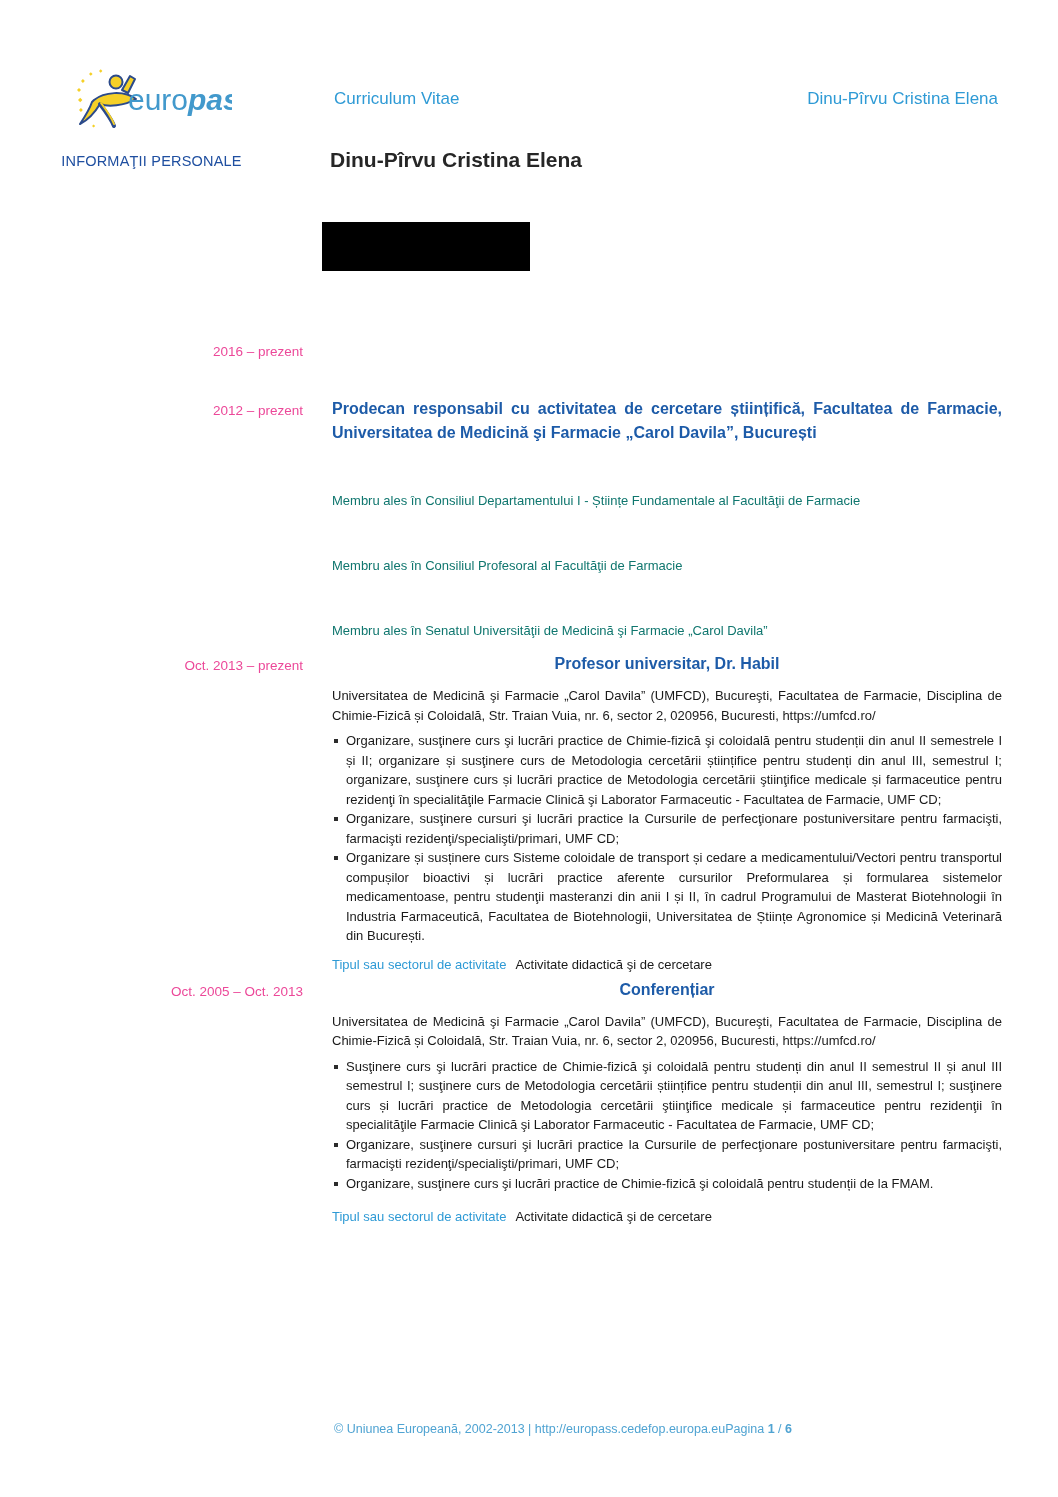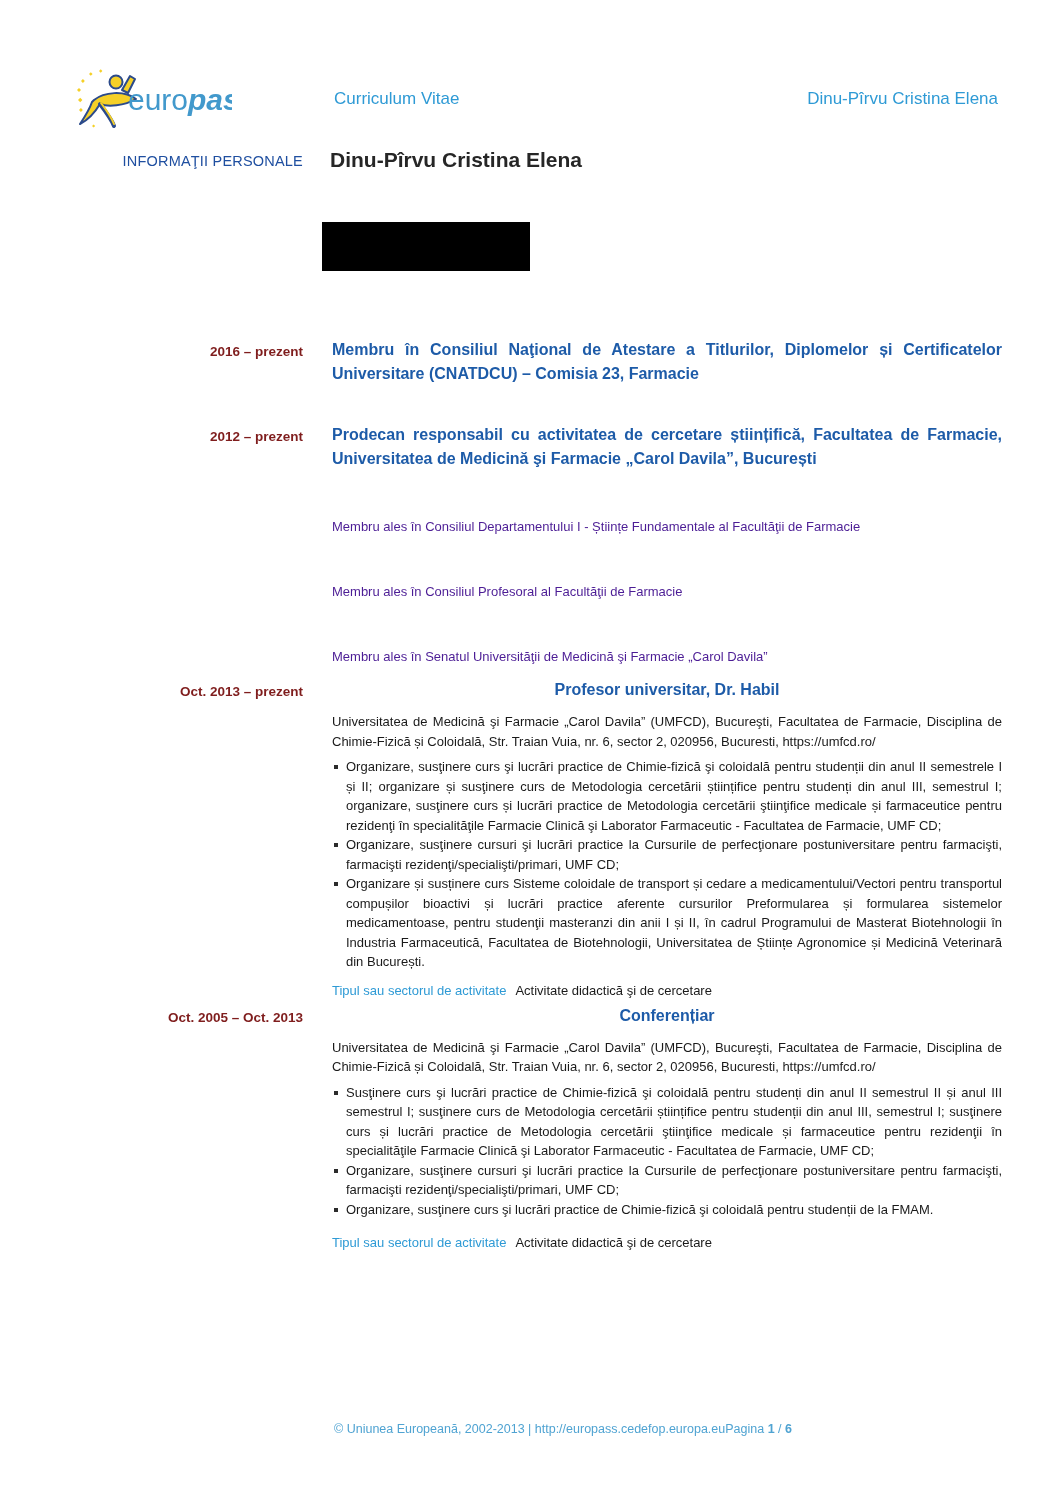--- a/index.html
+++ b/index.html
@@ -9,21 +9,21 @@
     position:relative; width:1058px; height:1497px; margin:0 auto;
     background:#ffffff; overflow:hidden;
     font-family:"Liberation Sans", sans-serif;
   }
   
   .logo { position:absolute; left:70px; top:66px; width:162px; height:66px; }
   .doc-type { position:absolute; left:334px; top:89px; font-size:17px; color:#2E9AD5; }
   .header-name { position:absolute; right:60px; top:89px; font-size:17px; color:#2E9AD5; }
 
   .info-label {
-    position:absolute; left:0; top:153px; width:303px; text-align:right;
+    position:absolute; left:0; top:153px; width:303px; text-align:center;
     font-size:14.5px; color:#1F4FA0; letter-spacing:0.2px;
   }
   .info-name {
     position:absolute; left:330px; top:148px; font-size:21px; font-weight:bold; color:#262626;
   }
   .redacted-block {
     position:absolute; left:322px; top:222px; width:208px; height:49px; background:#000000;
   }
 
   
@@ -33,28 +33,28 @@
     font-size:14.5px; color:#1F3864; letter-spacing:0.2px;
   }
   .section-rule { position:absolute; left:330px; right:56px; top:0; height:16px; }
   .section-rule .rule-line { position:absolute; left:0; right:6px; top:10px; height:2px; background:#2F74B8; }
   .section-rule .rule-square { position:absolute; right:0; top:0; width:14px; height:14px; background:#3D7EBF; }
 
   
   .entries { position:absolute; left:0; top:338px; right:56px; }
   .entry { display:grid; grid-template-columns:303px 1fr; column-gap:29px; }
   .cell-left { text-align:right; padding-top:4px; }
-  .period { font-size:13.5px; font-weight:bold; color:#7f1d1d; white-space:nowrap; }
+  .period { font-size:13.5px; font-weight:normal; color:#ec4899; white-space:nowrap; }
   .entry-title {
     font-size:16px; font-weight:bold; color:#1D5BA8; line-height:24px;
     text-align:justify;
   }
   .entry-title.single { text-align:center; }
   .plain-lines { margin-top:3px; }
-  .plain-line { font-size:13px; line-height:16.8px; color:#4c1d95;margin-top:48px; }
+  .plain-line { font-size:13px; line-height:16.8px; color:#0f766e;margin-top:48px; }
   .org-paragraph {
     margin-top:10px; font-size:13px; line-height:19.5px; text-align:justify; color:#1a1a1a;
   }
   ul.bullets { margin-top:6px; list-style:none; }
   ul.bullets li { display:flex; font-size:13px; line-height:19.5px; color:#1a1a1a; }
   .bullet-marker { flex:0 0 4px; width:4px; height:4px; background:#2b2b2b; margin:8px 8px 0 2px; }
   .bullet-text { flex:1; text-align:justify; }
   .activity-row { margin-top:10px; font-size:13px; line-height:18px; }
   .activity-label { color:#2E9AD5; margin-right:9px; }
   .activity-value { color:#1a1a1a; }
@@ -105,23 +105,20 @@
   <div class="info-label">INFORMAŢII PERSONALE</div>
   <div class="info-name">Dinu-Pîrvu Cristina Elena</div>
   <div class="redacted-block"></div>
 
 
   <div class="entries">
 
     <div class="entry mb-entry1">
       <div class="cell-left">
         <span class="period">2016 – prezent</span>
-      </div>
-      <div class="cell-right">
-        <div class="entry-title">Membru în Consiliul Naţional de Atestare a Titlurilor, Diplomelor și Certificatelor Universitare (CNATDCU) – Comisia 23, Farmacie</div>
       </div>
     </div>
 
     <div class="entry mb-entry2">
       <div class="cell-left">
         <span class="period">2012 – prezent</span>
       </div>
       <div class="cell-right">
         <div class="entry-title">Prodecan responsabil cu activitatea de cercetare științifică, Facultatea de Farmacie, Universitatea de Medicină şi Farmacie „Carol Davila”, București</div>
         <div class="plain-lines">

